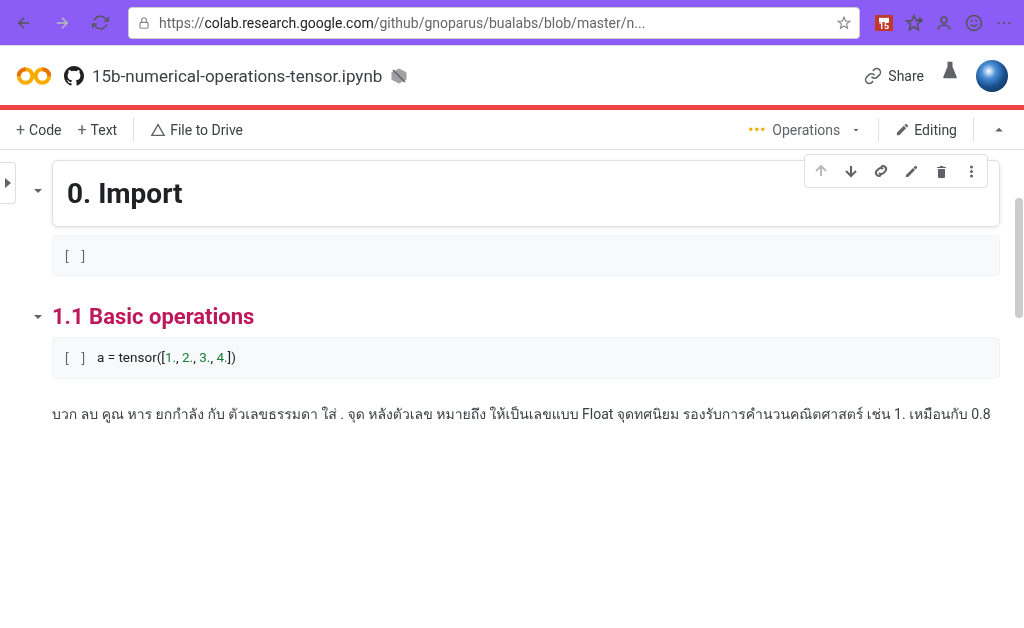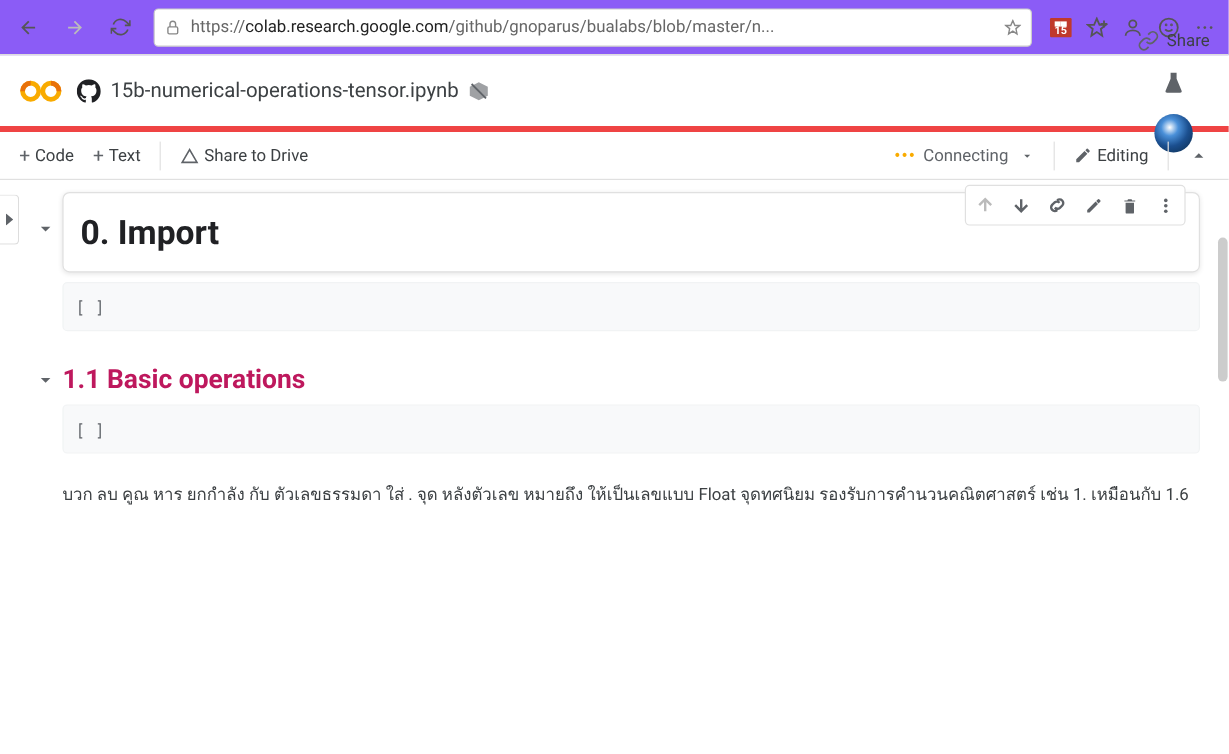--- a/index.html
+++ b/index.html
@@ -18,21 +18,21 @@
 
 
 .colab-header { height: 64px; display: flex; align-items: center; padding: 0 16px; gap: 12px; border-bottom: 5px solid #ef4444; }
 .colab-logo { width: 36px; height: 24px;}
 .colab-logo svg { width: 100%; height: 100%; }
 .doc-title-area { flex: 1; }
 .doc-title-row { display: flex; align-items: center; gap: 8px; }
 .doc-title { font-size: 17px; color: #3c4043; }
 .menu-row { display: flex; gap: 18px; margin-top: 2px; }
 .menu-item { font-size: 14px; color: #3c4043; cursor: pointer; }
-.header-right { display: flex; align-items: center; gap: 16px; flex-direction: column; }
+.header-right { display: flex; gap: 16px; }
 .share-link { display: flex; align-items: center; gap: 6px; font-size: 14px; color: #3c4043; cursor: pointer; }
 .avatar { width: 32px; height: 32px; border-radius: 50%; background: radial-gradient(circle at 40% 35%, #fff 0%, #4a90d9 25%, #1b4f8f 55%, #0a2744 100%); }
 
 
 .toolbar { height: 40px; display: flex; align-items: center; padding: 0 16px; gap: 16px; border-bottom: 1px solid #e0e0e0; }
 .tool-btn { display: flex; align-items: center; gap: 4px; font-size: 14px; color: #3c4043; cursor: pointer; }
 .tool-btn .plus { font-size: 16px; color: #5f6368; }
 .spacer { flex: 1; }
 .connecting { display: flex; align-items: center; gap: 6px; font-size: 14px; color: #5f6368; }
 .dots-anim { color: #f9ab00; letter-spacing: 1px; font-weight: bold; }
@@ -177,26 +177,26 @@
     </div>
   <div class="tool-btn">
       <span class="plus">+</span>
       <span>Text</span>
     </div>
   <div class="divider-v"></div>
   <div class="tool-btn">
     <svg width="16" height="16" viewBox="0 0 24 24" fill="#5f6368">
         <path d="M12 2L1 21h22L12 2zm0 4l7.5 13h-15L12 6z"></path>
       </svg>
-    <span>Share to Drive</span>
+    <span>File to Drive</span>
   </div>
   <div class="spacer"></div>
   <div class="connecting">
     <span class="dots-anim">•••</span>
-    <span>Connecting</span>
+    <span>Operations</span>
     <svg class="caret-down" width="12" height="12" viewBox="0 0 24 24" fill="#5f6368">
         <path d="M7 10l5 5 5-5z"></path>
       </svg>
   </div>
   <div class="divider-v"></div>
   <div class="tool-btn">
     <svg width="15" height="15" viewBox="0 0 24 24" fill="#5f6368">
         <path d="M3 17.25V21h3.75L17.81 9.94l-3.75-3.75L3 17.25zM20.71 7.04a1 1 0 000-1.41l-2.34-2.34a1 1 0 00-1.41 0l-1.83 1.83 3.75 3.75 1.83-1.83z"></path>
       </svg>
     <span>Editing</span>
@@ -268,18 +268,19 @@
 
     <div class="text-cell" style="margin-top:28px">
       <div class="section-toggle" style="top:4px"><svg width="12" height="12" fill="#5f6368">
             <path d="M2 4l4 4 4-4z"></path>
           </svg></div>
       <div class="h2-heading">1.1 Basic operations</div>
     </div>
 
     <div class="code-cell">
       <div class="code-gutter">[ ]</div>
-    </div>
-
-    <p class="para" style="padding-left:16px">บวก ลบ คูณ หาร ยกกำลัง กับ ตัวเลขธรรมดา ใส่ . จุด หลังตัวเลข หมายถึง ให้เป็นเลขแบบ Float จุดทศนิยม รองรับการคำนวนคณิตศาสตร์ เช่น 1. เหมือนกับ 1.6</p>
+      <div class="code-body"><span>a = tensor([</span><span class="num">1.</span><span>, </span><span class="num">2.</span><span>, </span><span class="num">3.</span><span>, </span><span class="num">4.</span><span>])</span></div>
+    </div>
+
+    <p class="para" style="padding-left:16px">บวก ลบ คูณ หาร ยกกำลัง กับ ตัวเลขธรรมดา ใส่ . จุด หลังตัวเลข หมายถึง ให้เป็นเลขแบบ Float จุดทศนิยม รองรับการคำนวนคณิตศาสตร์ เช่น 1. เหมือนกับ 0.8</p>
 
   </div>
 </div>
 
 </body></html>

